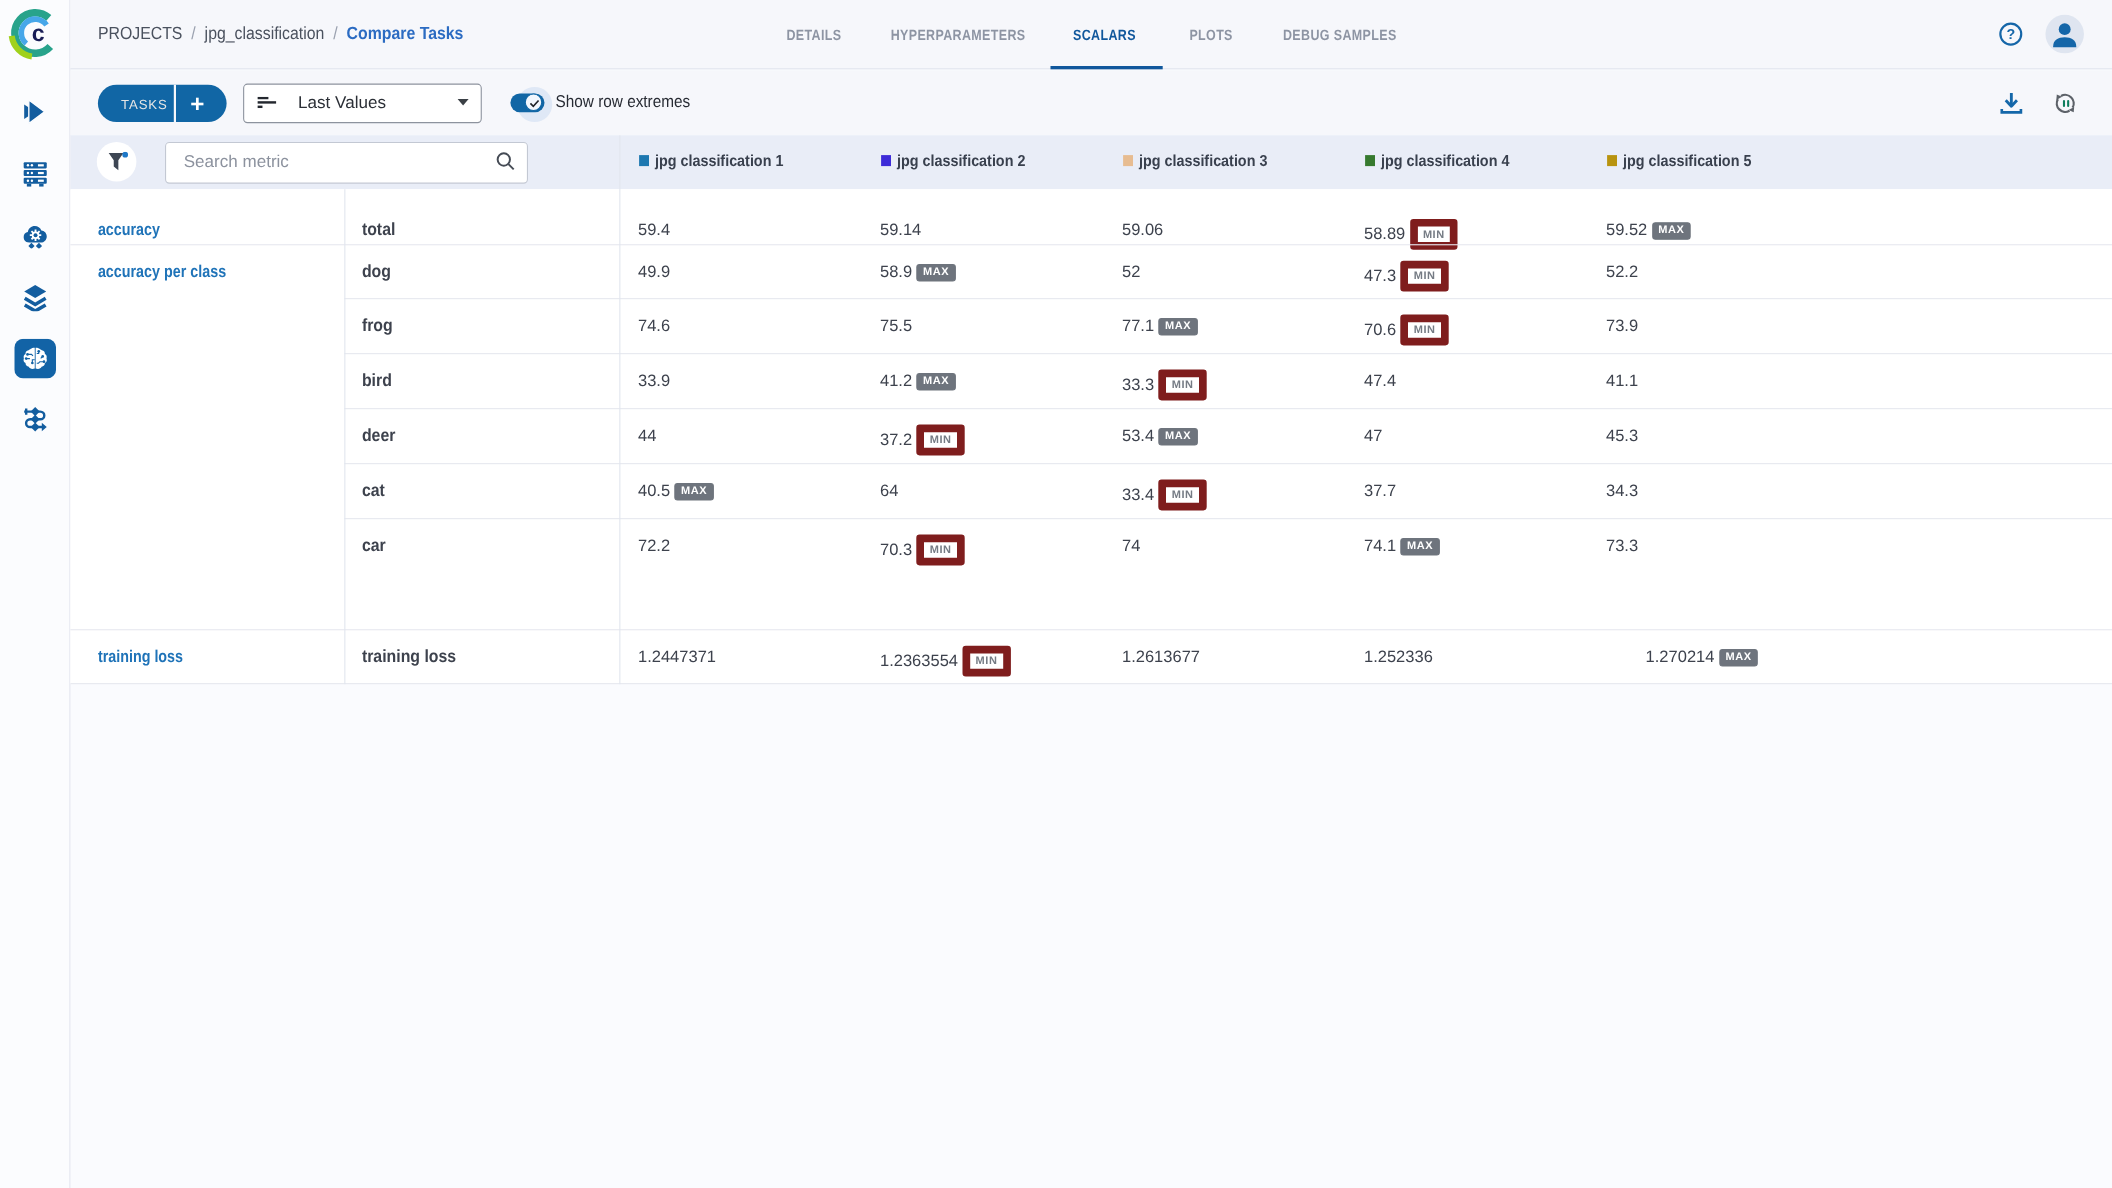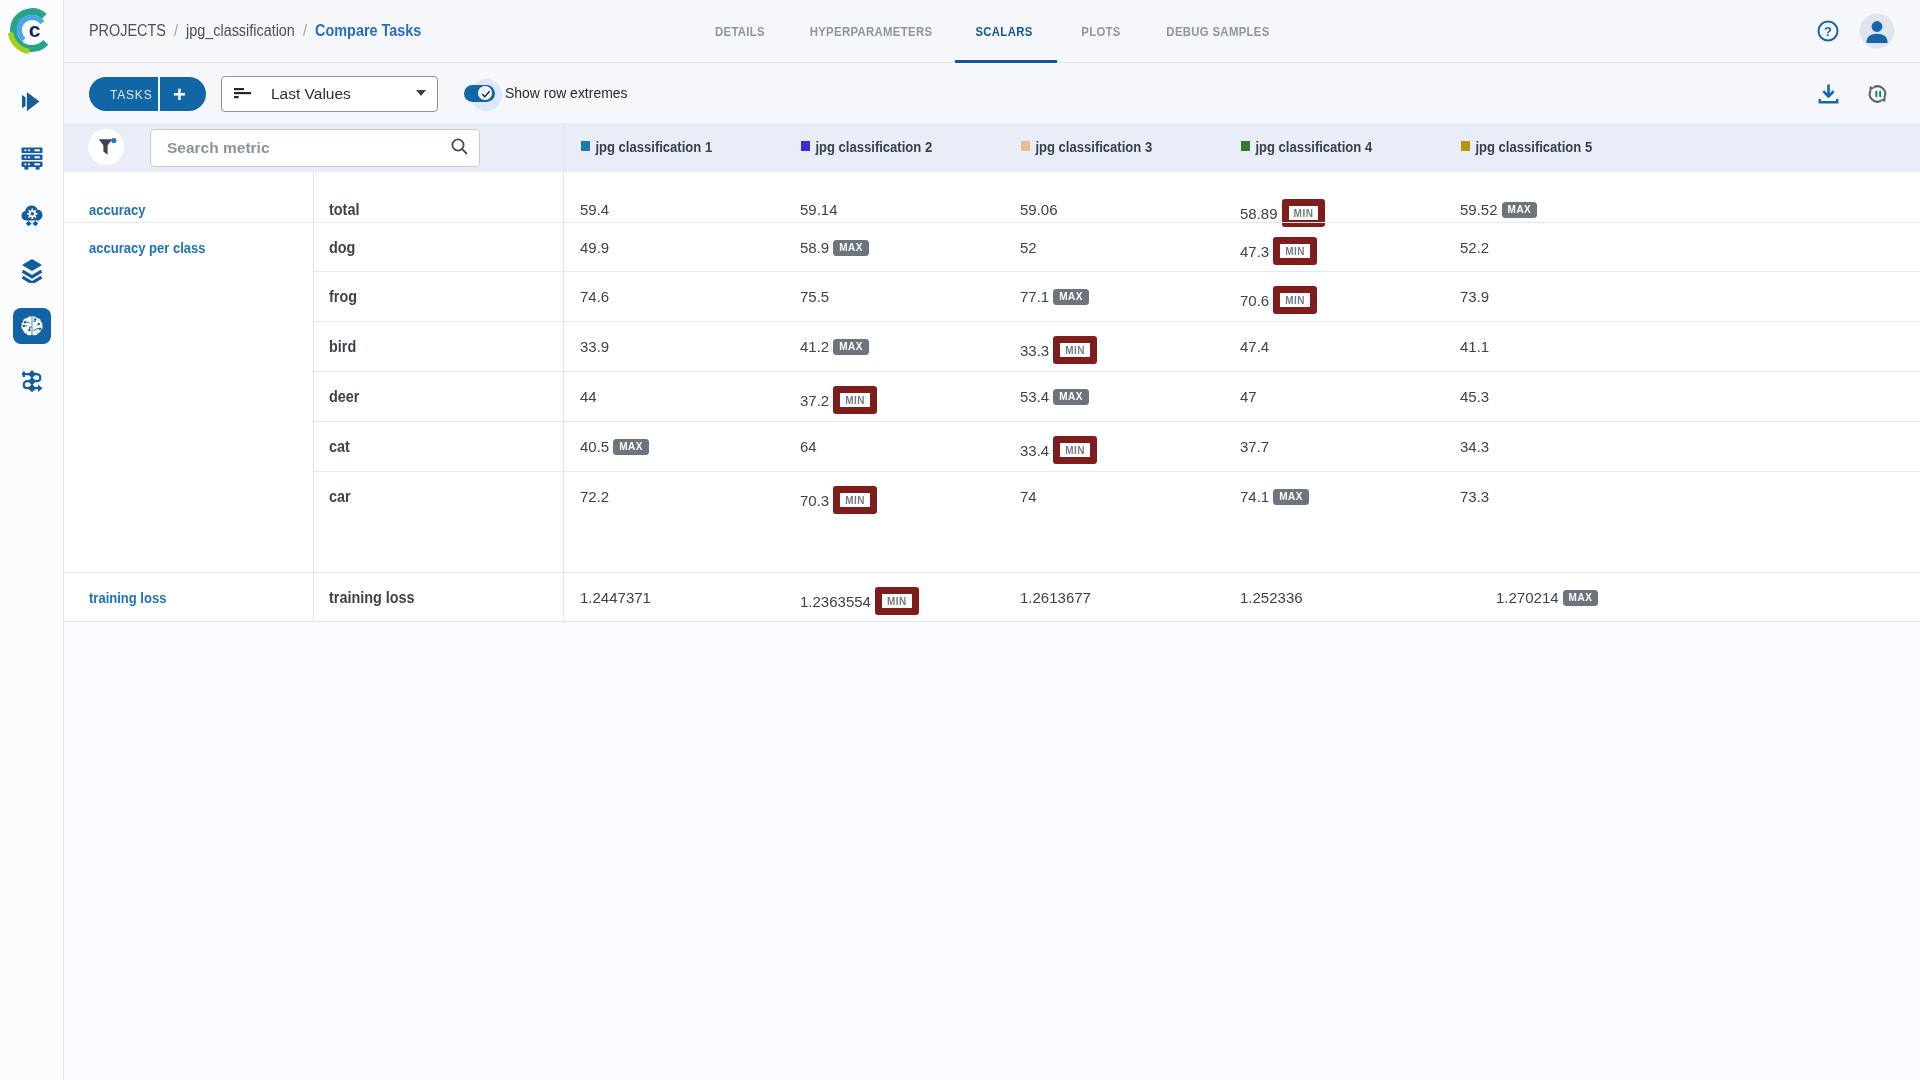--- a/index.html
+++ b/index.html
@@ -29,21 +29,21 @@
   #dropdown .txt { position:absolute; left:37px; top:8px; font-size:15.5px; color:#2b2f36;margin-left:12px; }
   #dropdown .caret { position:absolute; left:194px; top:13px; width:0; height:0; border-left:5.5px solid transparent; border-right:5.5px solid transparent; border-top:6px solid #3a3f45; }
   #toggle-track { left:400px; top:21px; width:31px; height:17px; background:#1166a5; border-radius:9px; }
   #toggle-halo { left:406px; top:14.5px; width:32px; height:32px; border-radius:50%; background:rgba(165,195,232,.28); }
   #toggle-thumb { left:413px; top:21px; width:16px; height:16px; border-radius:50%; background:#f2f7fe; border:1.5px solid #1166a5; }
   #toggle-lbl { left:441px; top:20px; font-size:15.5px; color:#272b33; transform:scaleX(.9); transform-origin:0 50%; }
 
   
   #thead { left:64px; top:123px; width:1856px; height:49px; background:#e9edf7; }
   #fcircle { left:24px; top:6px; width:36px; height:36px; border-radius:50%; background:#fff; }
-  #search { left:86px; top:6px; width:330px; height:38px; background:#fff; border:1px solid #c3c8d3; border-radius:4px;font-weight:bold; }
+  #search { left:86px; top:6px; width:330px; height:38px; background:#fff; border:1px solid #c3c8d3; border-radius:4px; }
   #search .ph { position:absolute; left:16px; top:9px; font-size:15.5px; color:#8c929e; }
   .vline { width:1px; background:#e2e5ee; }
   .colhead { top:16px; font-size:14.5px; font-weight:bold; color:#39404e; white-space:nowrap; transform:scaleX(.9); transform-origin:0 50%; }
   .sw { position:absolute; left:0; top:2px; width:10px; height:10px; }
   .colhead span { margin-left:16px; }
 
   
   #tbody { left:64px; top:172px; width:1856px; height:450px; background:#fff; border-bottom:1px solid #e6e8ef; }
   .row { position:absolute; left:0; width:1856px; height:50px; }
   .gsep { border-top:1px solid #e6e8ef; }           

